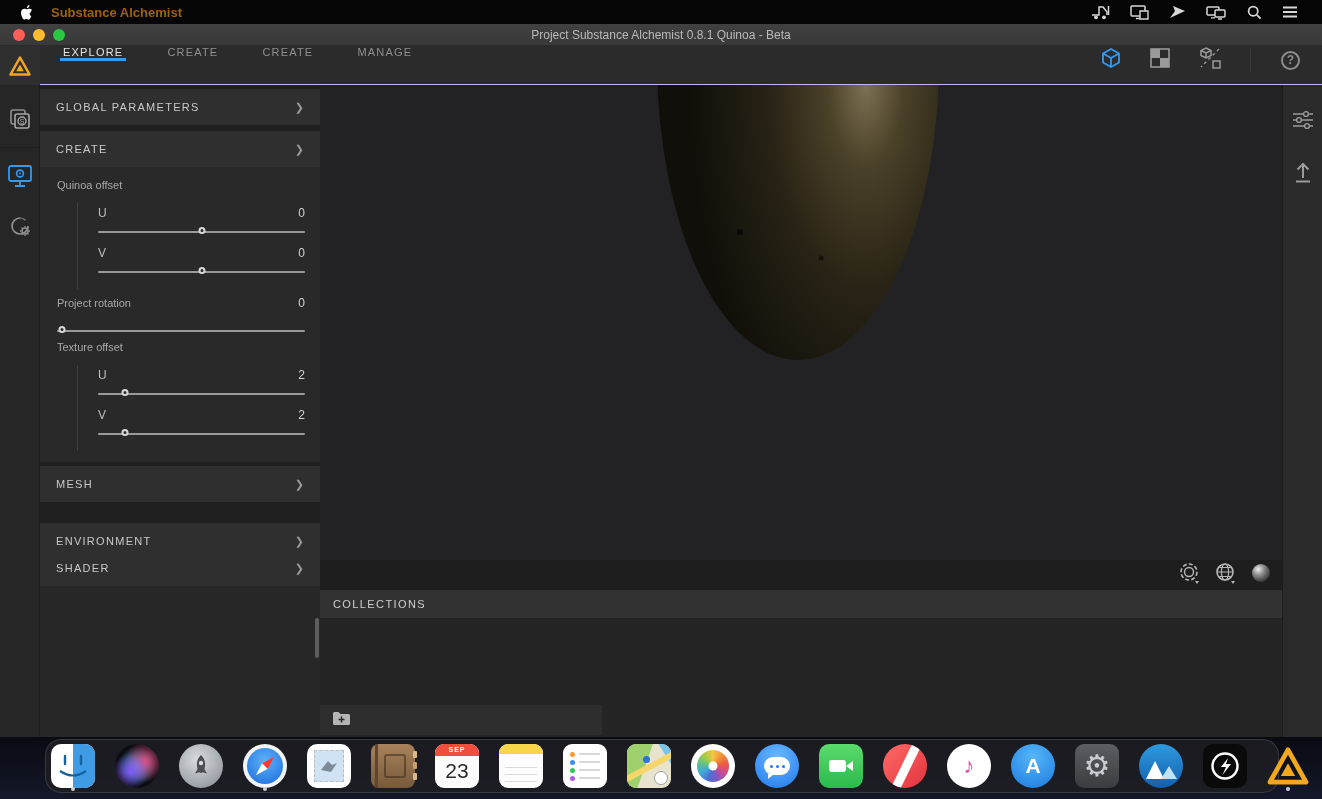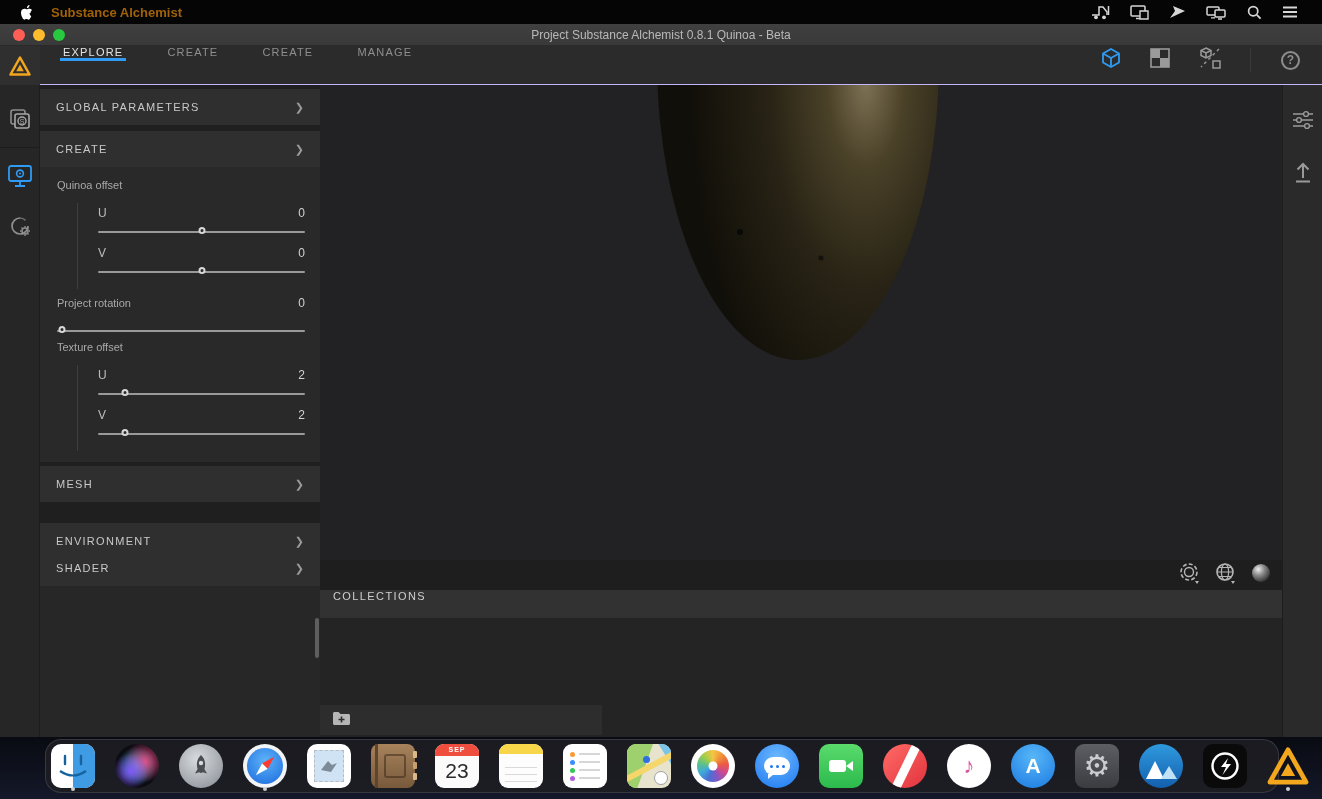--- a/index.html
+++ b/index.html
@@ -52,21 +52,21 @@
   .strack { position:relative; height:2px; background:#999; border-radius:1px; margin:8px 0 10px 0; }
   .sdot { position:absolute; top:-4px; width:7px; height:7px; border:2px solid #d8d8d8; border-radius:50%; background:#29292a; transform:translateX(-50%); }
   #panel-scroll { position:absolute; right:1px; top:533px; width:4px; height:40px; background:#5e5e5e; border-radius:2px; }
 
   
   #viewport { position:absolute; left:320px; top:85px; width:962px; height:475px; background:#222224; overflow:hidden; }
   #viewport-bar { position:absolute; left:320px; top:560px; width:962px; height:30px; background:#1e1e1f; display:flex; align-items:center; justify-content:flex-end; gap:12px; padding-right:10px; }
 
   
   #collections { position:absolute; left:320px; top:590px; width:962px; height:147px; background:#242425; }
-  #col-head { position:absolute; left:0; top:0; width:962px; height:28px; background:#323233; display:flex; padding-left:13px; }
+  #col-head { position:absolute; left:0; top:0; width:962px; height:28px; background:#323233; display:flex; align-items:center; padding-left:13px; }
   #col-head span { font-size:11px; letter-spacing:1.4px; color:#cfcfcf; }
   .col-item { position:absolute; left:0; top:32px; width:282px; height:35px; background:#4a4a4c; display:flex; align-items:center; padding-left:12px; }
   .col-item span { font-size:12px; color:#efefef; }
   #col-add { position:absolute; left:0; top:115px; width:282px; height:30px; background:#2d2d2e; display:flex; align-items:center; padding-left:12px; }
 
   
   #right-rail { position:absolute; left:1282px; top:85px; width:40px; height:652px; background:#2a2a2b; border-left:1px solid #1d1d1d; }
   #right-rail .ric { width:40px; height:40px; display:flex; align-items:center; justify-content:center; }
   #right-rail .ric:first-child { margin-top:15px; }
   #right-rail .ric + .ric { margin-top:12px; }

